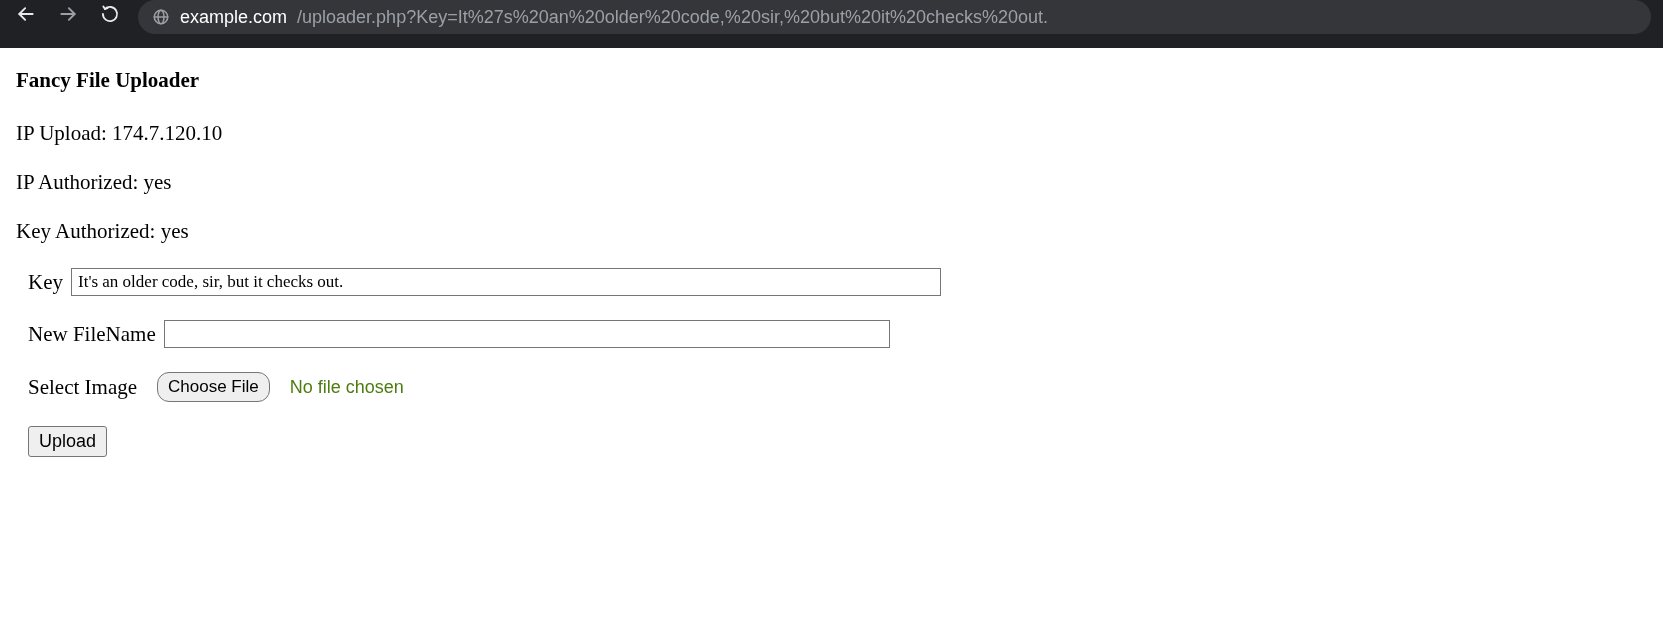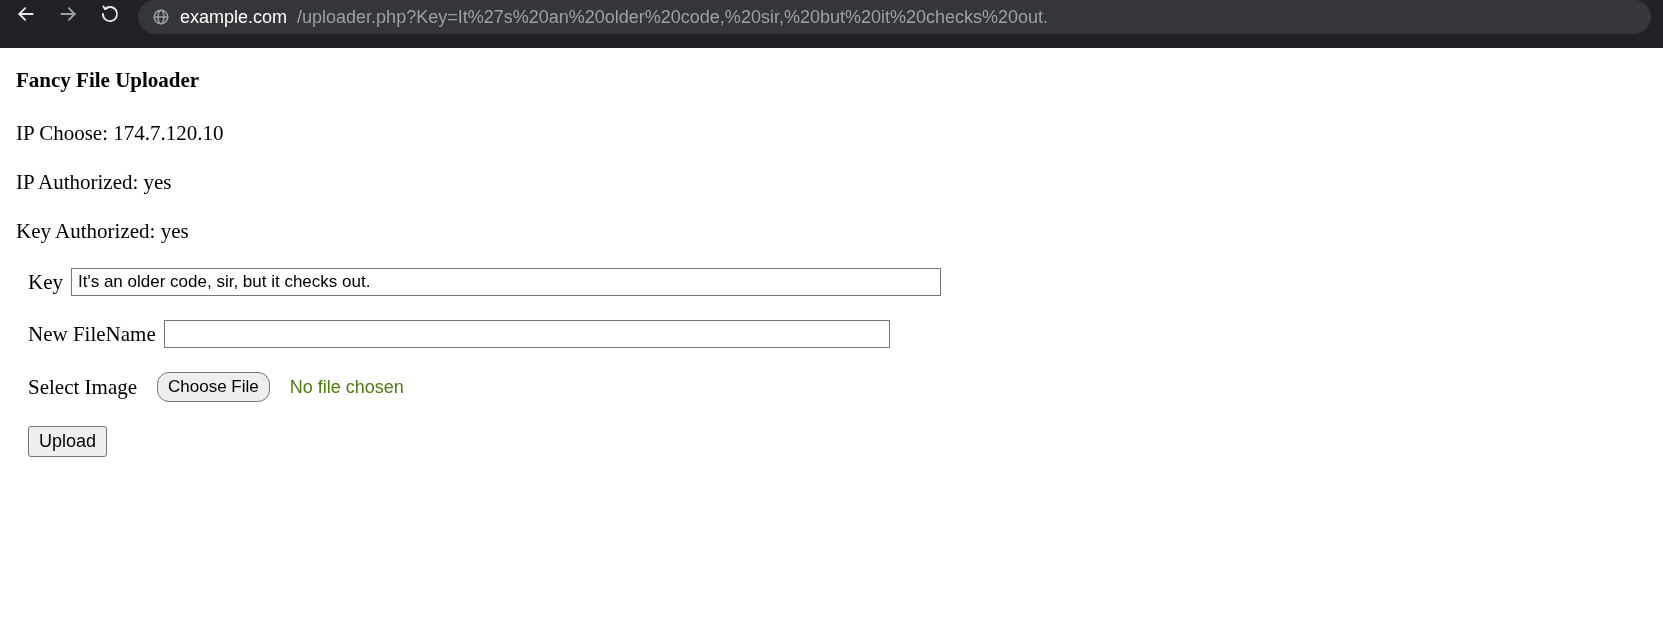--- a/index.html
+++ b/index.html
@@ -53,21 +53,21 @@
     }
     .heading { font-weight: bold; margin: 6px 0 28px 0; }
     .line { margin: 0 0 24px 0; }
     .form-row {
       margin: 0 0 24px 12px;
       display: flex;
       align-items: center;
       gap: 8px;
     }
     .text-input {
-      font-family: Liberation Sans, sans-serif;
+      font-family: Liberation Serif, serif;
       font-size: 17px;
       padding: 3px 6px;
       border: 1px solid #767676;
       background: #fff;
       height: 28px;
     }
     .key-input { width: 870px; }
     .filename-input { width: 726px; }
     .btn-look {
       display: inline-flex;
@@ -128,21 +128,21 @@
       </svg>
     <span class="url-domain">example.com</span>
       <span class="url-path">/uploader.php?Key=It%27s%20an%20older%20code,%20sir,%20but%20it%20checks%20out.</span>
   </div>
 </div>
 
 <div class="page">
   <div class="heading">Fancy File Uploader</div>
 
   <div class="line">
-    <span>IP Choose: </span><span>174.7.120.10</span>
+    <span>IP Upload: </span><span>174.7.120.10</span>
   </div>
 
   <div class="line">
     <span>IP Authorized: </span><span>yes</span>
   </div>
 
   <div class="line">
     <span>Key Authorized: </span><span>yes</span>
   </div>
 

